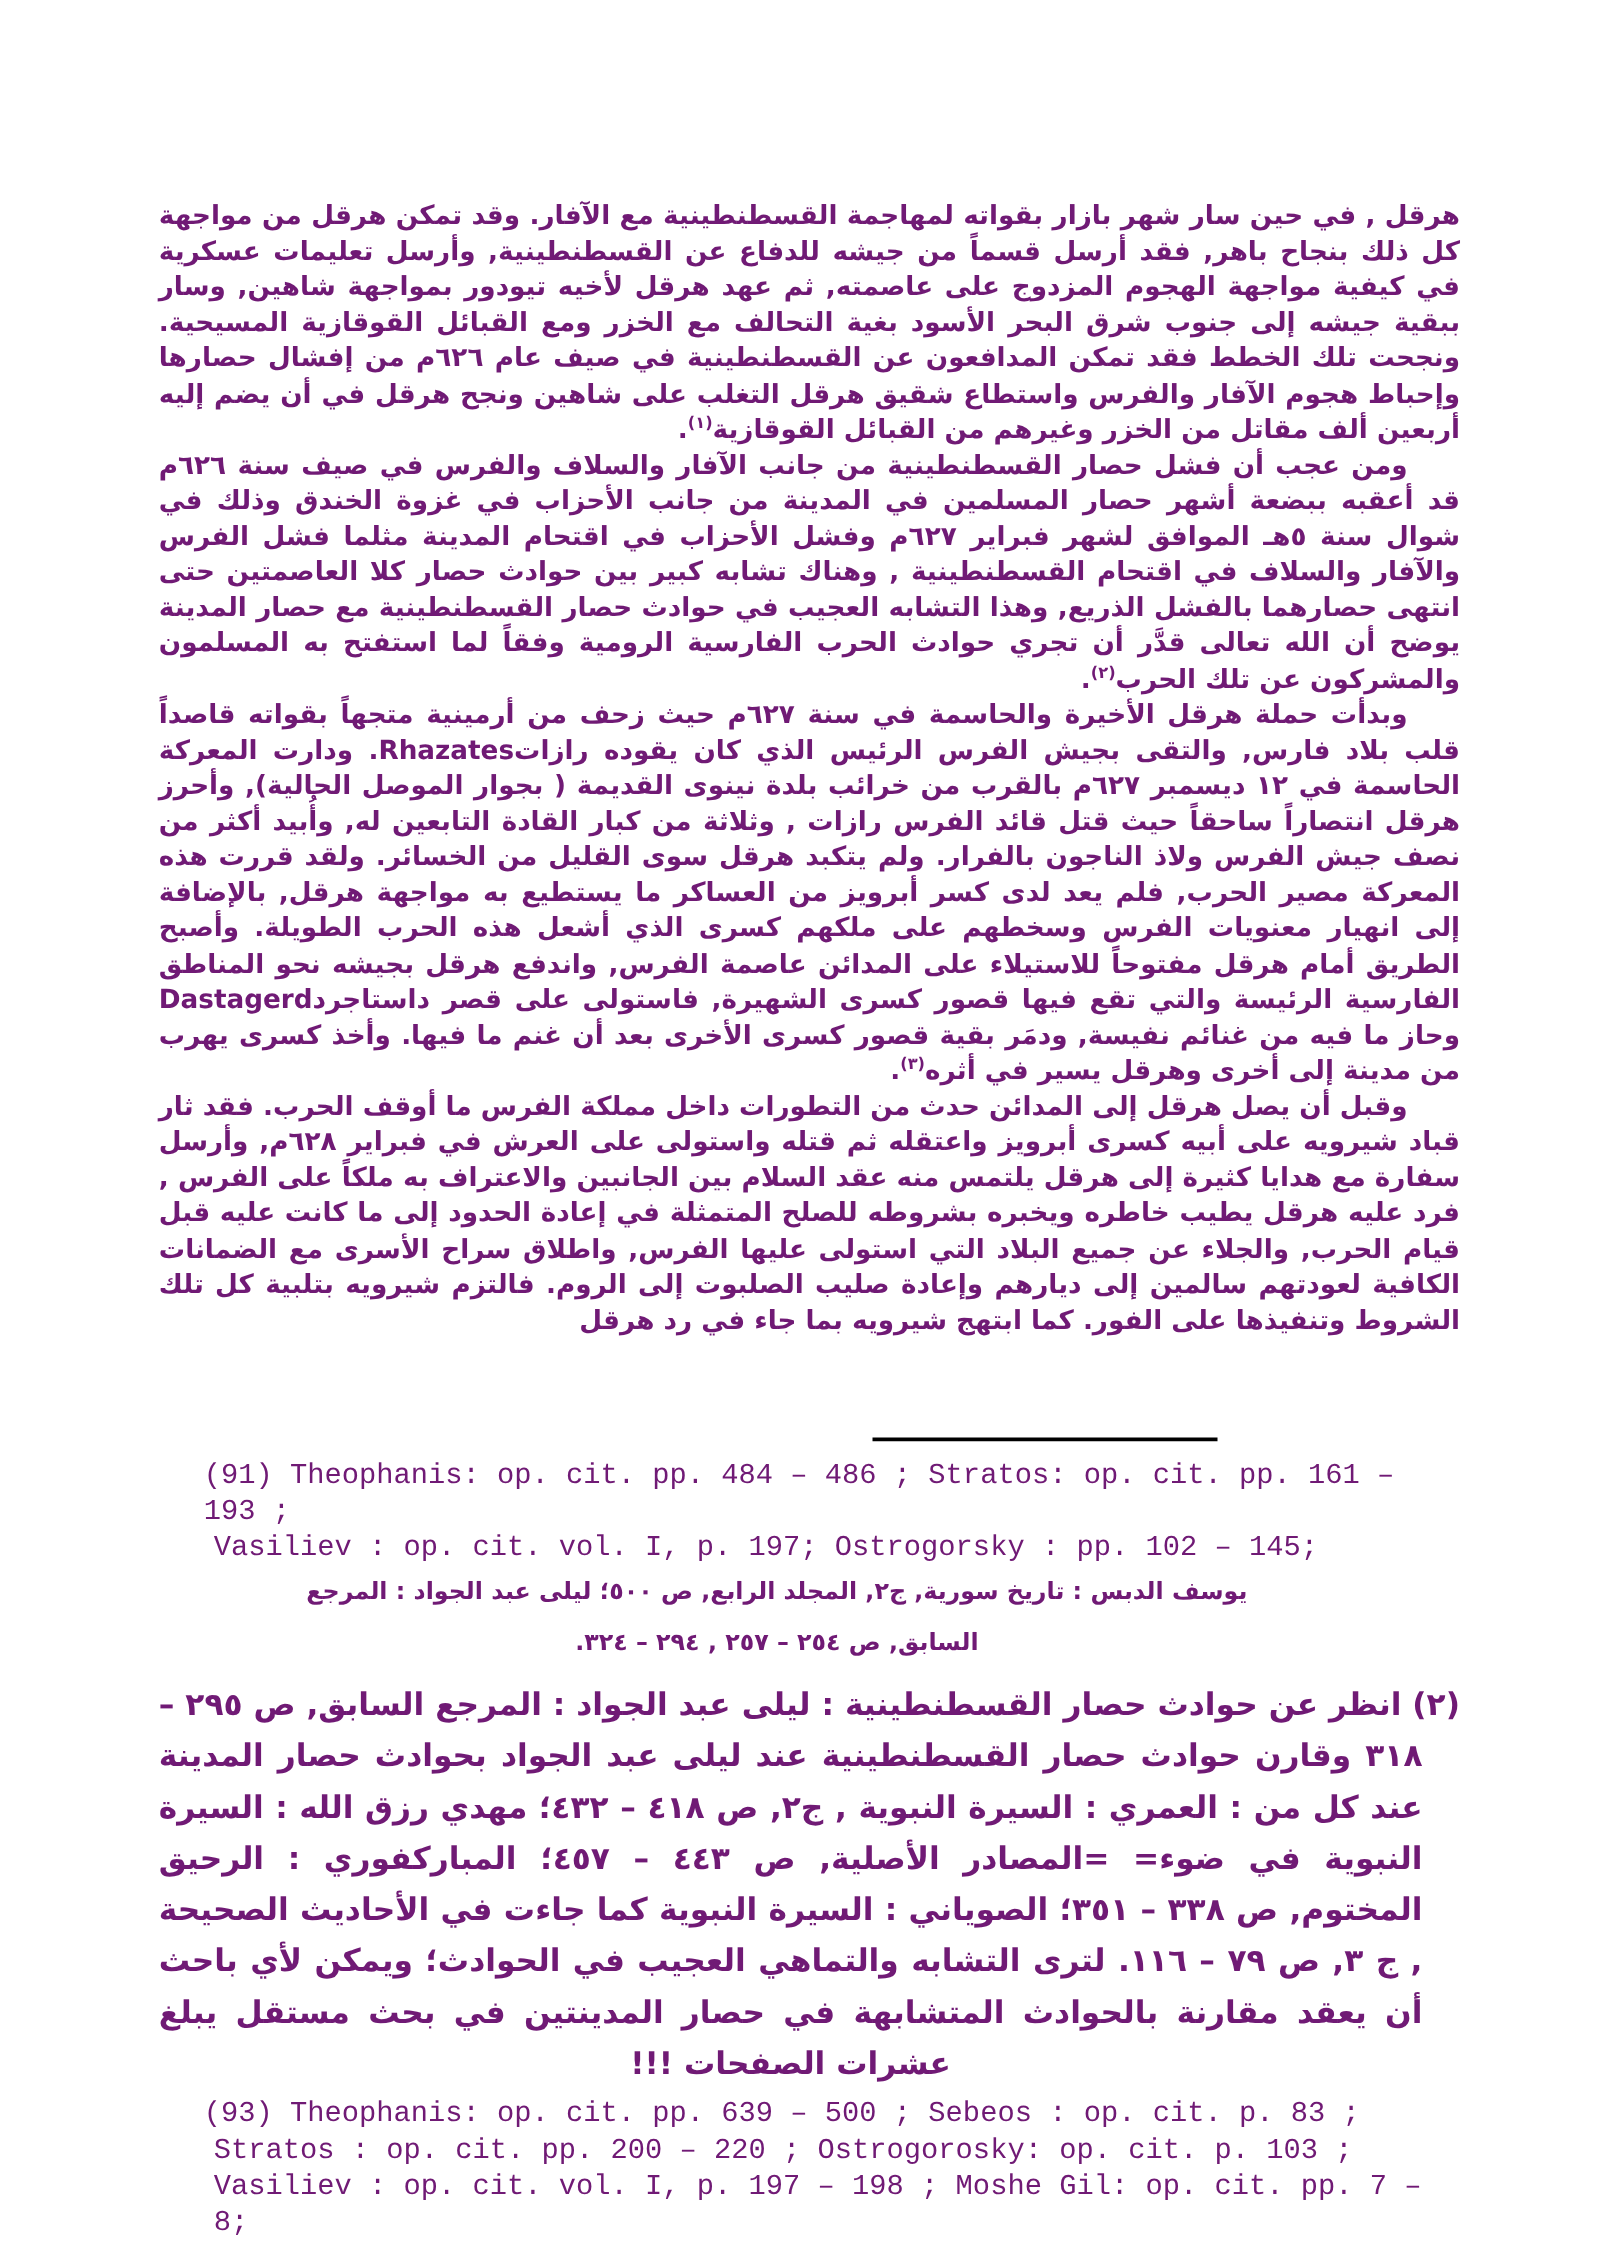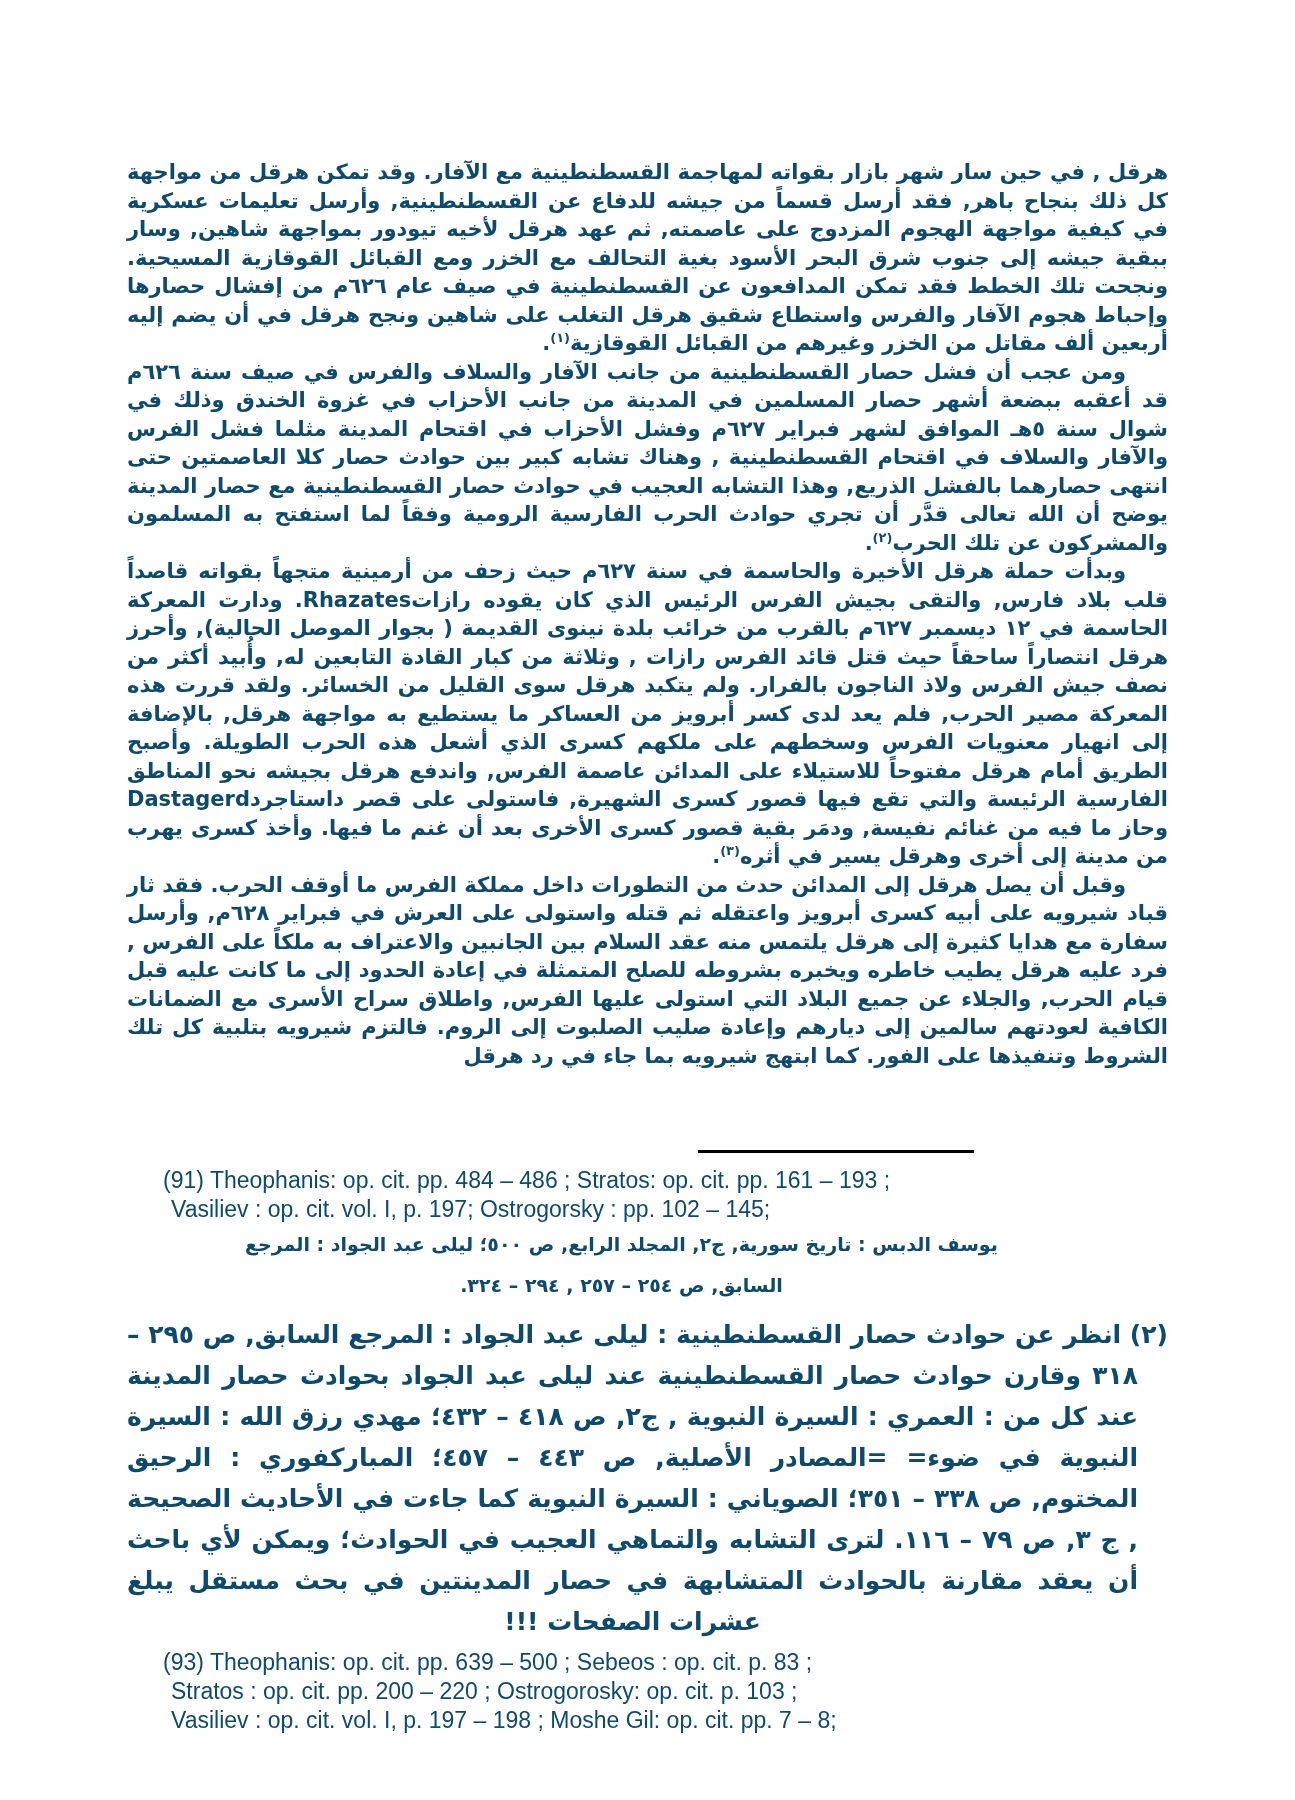--- a/index.html
+++ b/index.html
@@ -1,21 +1,21 @@
 <!DOCTYPE html>
 <html lang="ar"><head>
 <meta charset="utf-8">
 <style>
   html, body { margin: 0; padding: 0; background: #ffffff; }
   .page {
     position: relative;
     width: 1295px;
     height: 1800px;
     background: #ffffff;
-    color: #0c4a6e;
+    color: #701a75;
     overflow: hidden;
   }
   
   .body-text {
     position: absolute;
     top: 158px;
     left: 127px;
     width: 1041px;
     direction: rtl;
     text-align: justify;
@@ -38,21 +38,21 @@
   .fn-sep {
     width: 276px;
     height: 0;
     border-top: 3px solid #000;
     margin-left: 571px;
     margin-bottom: 13px;
   }
   .fn-latin {
     direction: ltr;
     text-align: left;
-    font-family: Liberation Sans, sans-serif;
+    font-family: Liberation Mono, monospace;
     font-weight: normal;
     font-size: 23px;
     line-height: 29px;
     padding-left: 36px;
   }
   .fn-latin.cont { padding-left: 44px; }
   .fn-ar-line {
     direction: rtl;
     text-align: center;
     font-family: "DejaVu Sans", sans-serif;

